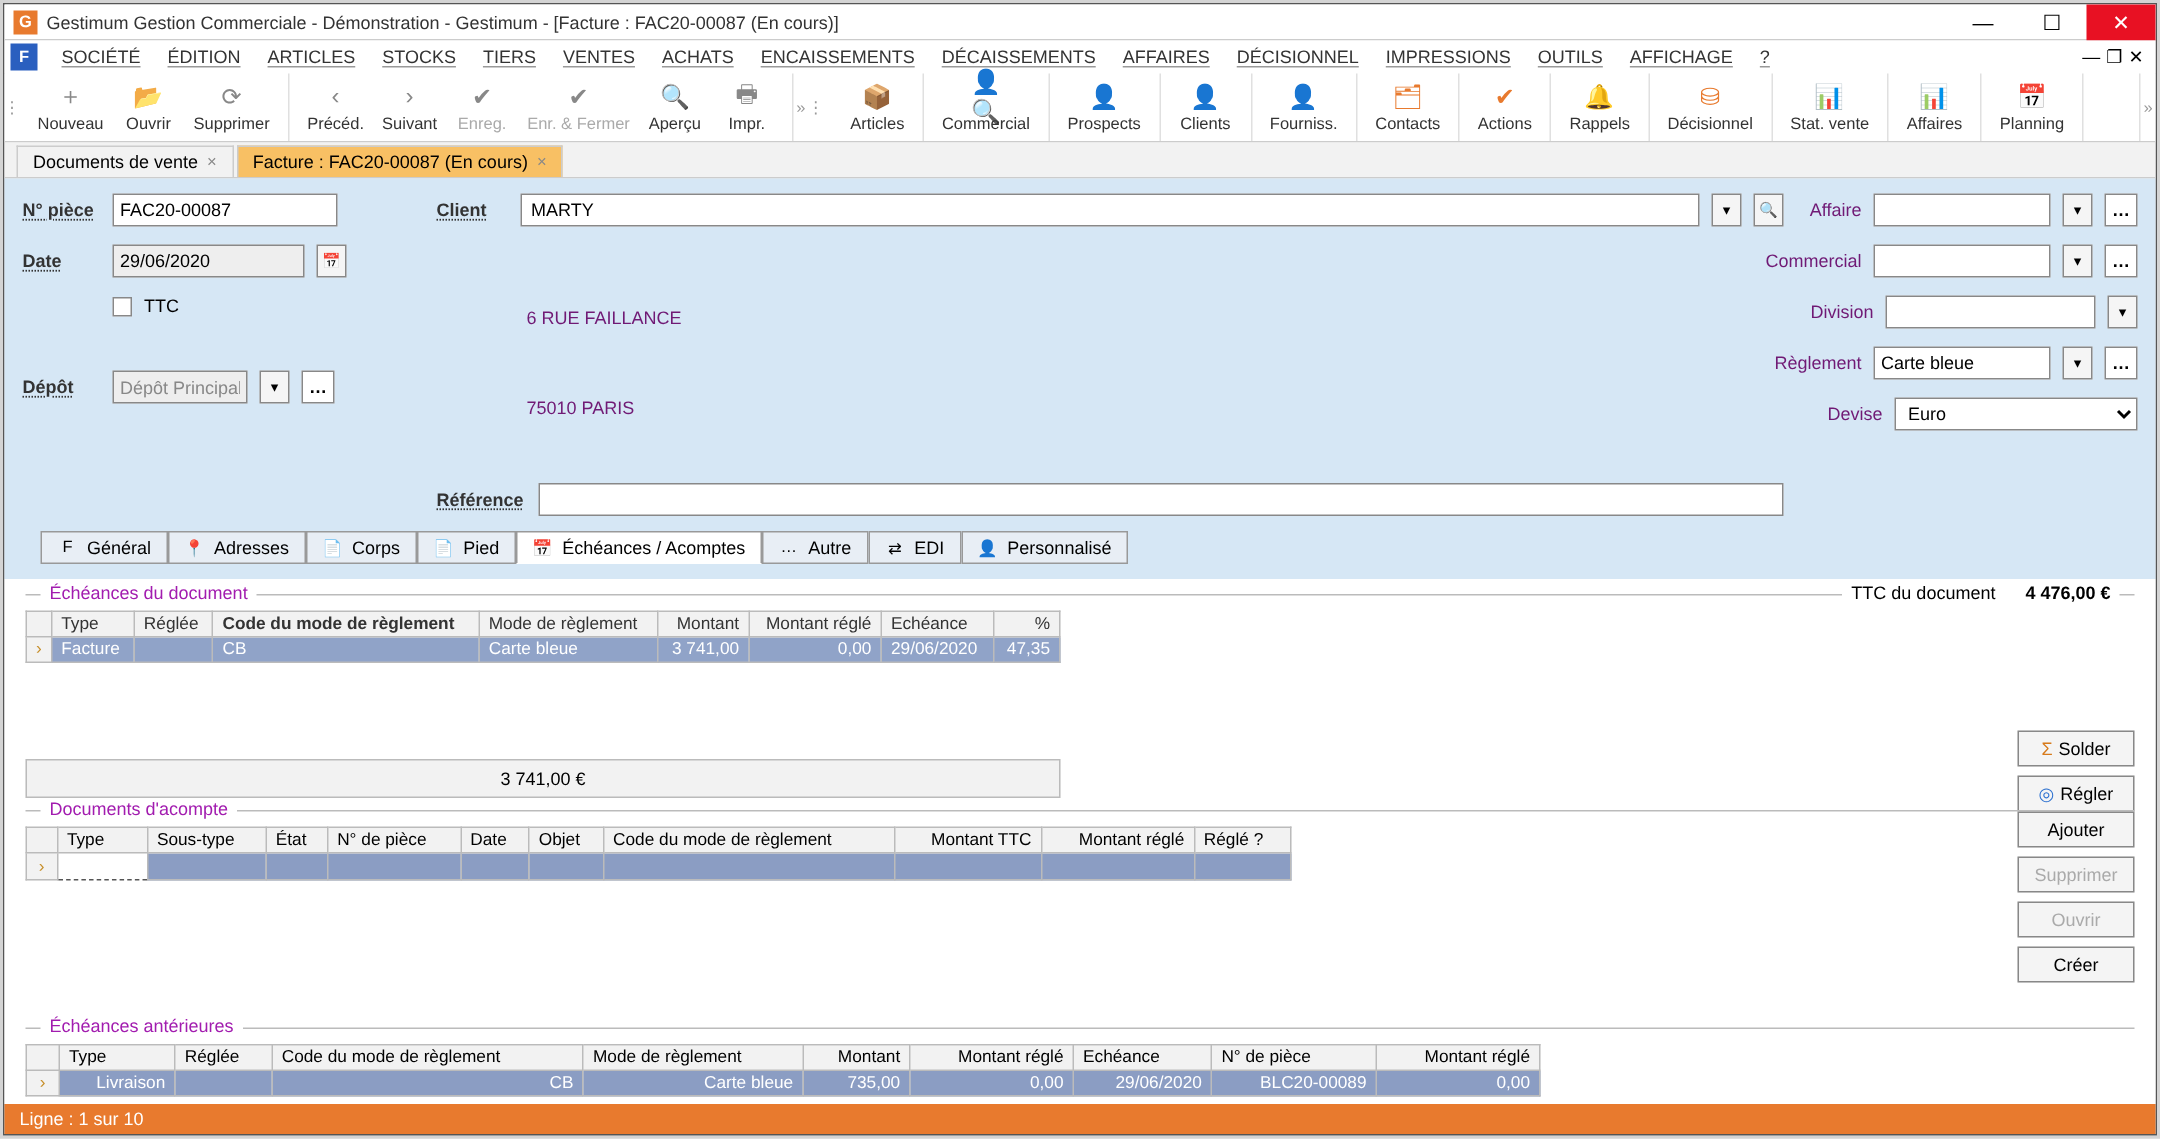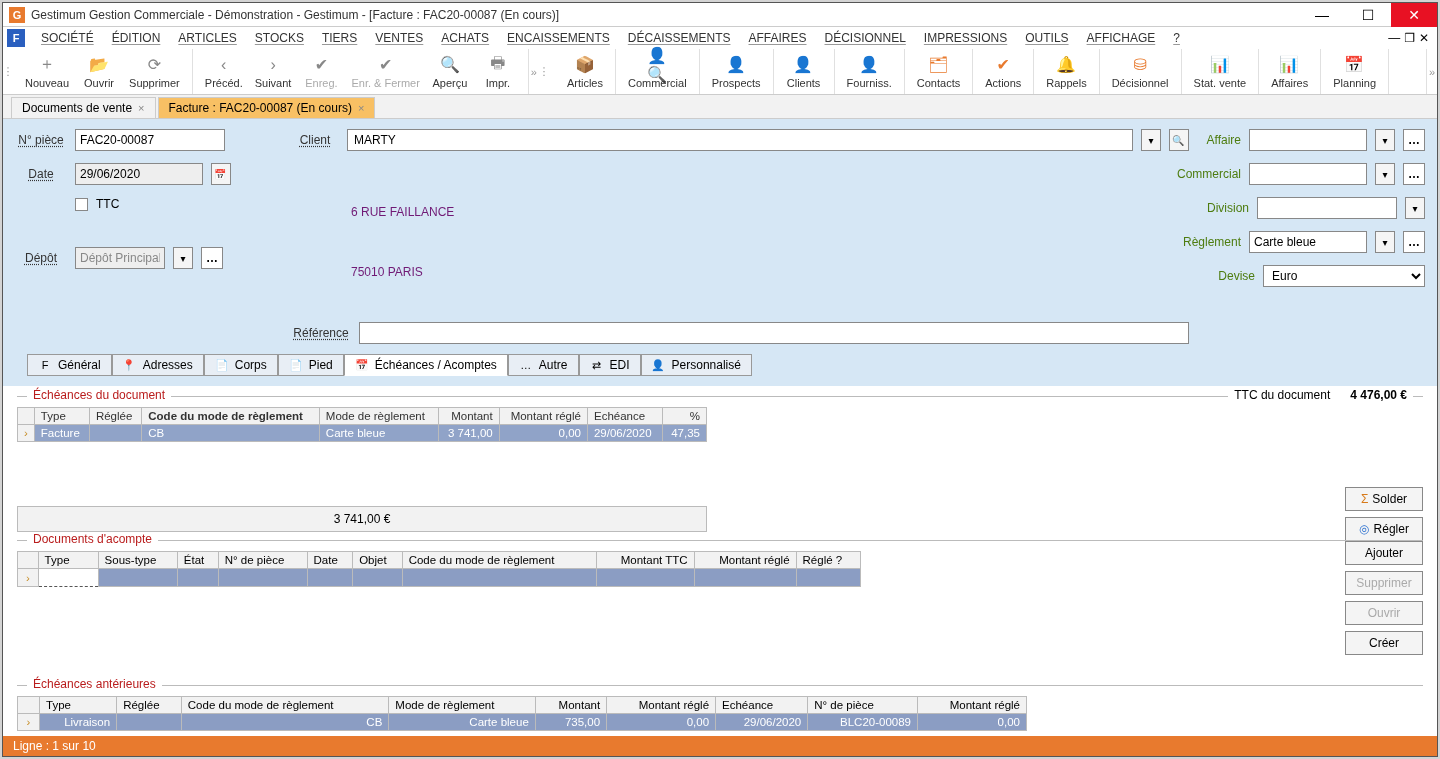--- a/index.html
+++ b/index.html
@@ -22,36 +22,36 @@
 .drag-handle { width:10px; display:flex; align-items:center; justify-content:center; color:#999; font-size:11px; }
 .tabs { height: 24px; background:#f2f2f2; border-bottom:1px solid #ccc; display:flex; align-items:flex-end; padding-left:8px; font-size:12px;}
 .tabs .tab { padding:3px 10px; background:#f2f2f2; border:1px solid #ccc; border-bottom:none; margin-right:2px; display:flex; align-items:center; gap:6px;}
 .tabs .tab.active { background:#f8c064;align-items:center; }
 .tabs .tab .x { color:#888; font-size:11px; cursor:pointer;}
 .form-area { background:#d6e7f5; padding:10px 12px; font-size:12px; display:flex; flex-direction:column; gap:0; }
 .form-row { display:flex; align-items:center; gap:8px; margin-bottom:6px;}
 .form-left { width:270px; display:flex; flex-direction:column; gap:6px;}
 .form-mid { flex:1; display:flex; flex-direction:column; gap:4px; }
 .form-right { width:230px; display:flex; flex-direction:column; gap:6px; align-items:flex-end;}
-.lbl { width:52px; text-align:center; text-decoration: underline dotted; text-underline-offset:2px; color:#333;}
-.lbl2 { width:68px; text-align:right; color:#4d7c0f;}
+.lbl { width:52px; text-align:left; text-decoration: underline dotted; text-underline-offset:2px; color:#333;font-weight:bold;}
+.lbl2 { width:68px; text-align:right; color:#701a75;}
 input.fld, select.fld { border:1px solid #888; background:#fff; padding:2px 4px; font-size:12px; height:22px; }
 .fld.readonly{ background:#eee; }
 .ddbtn { width:20px; height:22px; border:1px solid #888; background:#f5f5f5; display:flex;align-items:center;justify-content:center;font-size:10px;}
 .ellbtn { width:22px; height:22px; border:1px solid #888; background:#fff; display:flex;align-items:center;justify-content:center;font-weight:bold;}
 .client-input { flex:1; border:1px solid #888; background:#fff; height:22px; padding:2px 6px; font-size:12px;}
 .addr { padding-left:4px; color:#701a75; font-size:12px; line-height:1.3;margin-top:44px;}
 .panel-top { display:flex; gap:6px; }
 .subtabs { display:flex; background:#d6e7f5; padding:0 12px; gap:0; align-items:flex-end; font-size:12px; margin-top:4px;}
 .subtab { border:1px solid #999; background:#e8eef5; padding:3px 10px; display:flex; align-items:center; gap:6px;}
 .subtab.active { background:#fff; border-bottom:1px solid #fff;}
 .subtab .ico { width:14px; height:14px; display:inline-flex; align-items:center; justify-content:center; font-size:11px;}
 .content { flex:1; background:#fff; padding:10px 14px 4px 14px; overflow:auto; font-size:12px; display:flex; flex-direction:column; gap:8px;}
 .fieldset { position:relative; border:none; border-top:1px solid #bbb; padding-top:10px;}
-.fieldset .legend { position:absolute; top:-9px; left:10px; background:#fff; padding:0 6px; color:#b91c1c; font-size:12px; }
+.fieldset .legend { position:absolute; top:-9px; left:10px; background:#fff; padding:0 6px; color:#a21caf; font-size:12px; }
 .ttc-block { position:absolute; top:-9px; right:10px; background:#fff; padding:0 6px; display:flex; gap:20px; align-items:center;}
 .grid { border-collapse:collapse; width:690px; }
 .grid th, .grid td { border:1px solid #bbb; padding:2px 6px; font-size:11.5px; text-align:left; white-space:nowrap;}
 .grid th { background:#f2f2f2; font-weight:normal; color:#333;}
 .grid td { background:#90a3c8; color:#fff; }
 .grid .gutter { width:16px; background:#f2f2f2; color:#c78f2a; text-align:center;}
 .grid td.gutter { background:#f2f2f2; color:#c78f2a;}
 .num { text-align:right !important; }
 .totalbox { width:690px; height:26px; border:1px solid #bbb; margin-top:4px; display:flex; align-items:center; justify-content:center; background:#f2f2f2; font-size:12px;}
 .side-buttons { position:absolute; right:0; top:6px; display:flex; flex-direction:column; gap:6px;}

